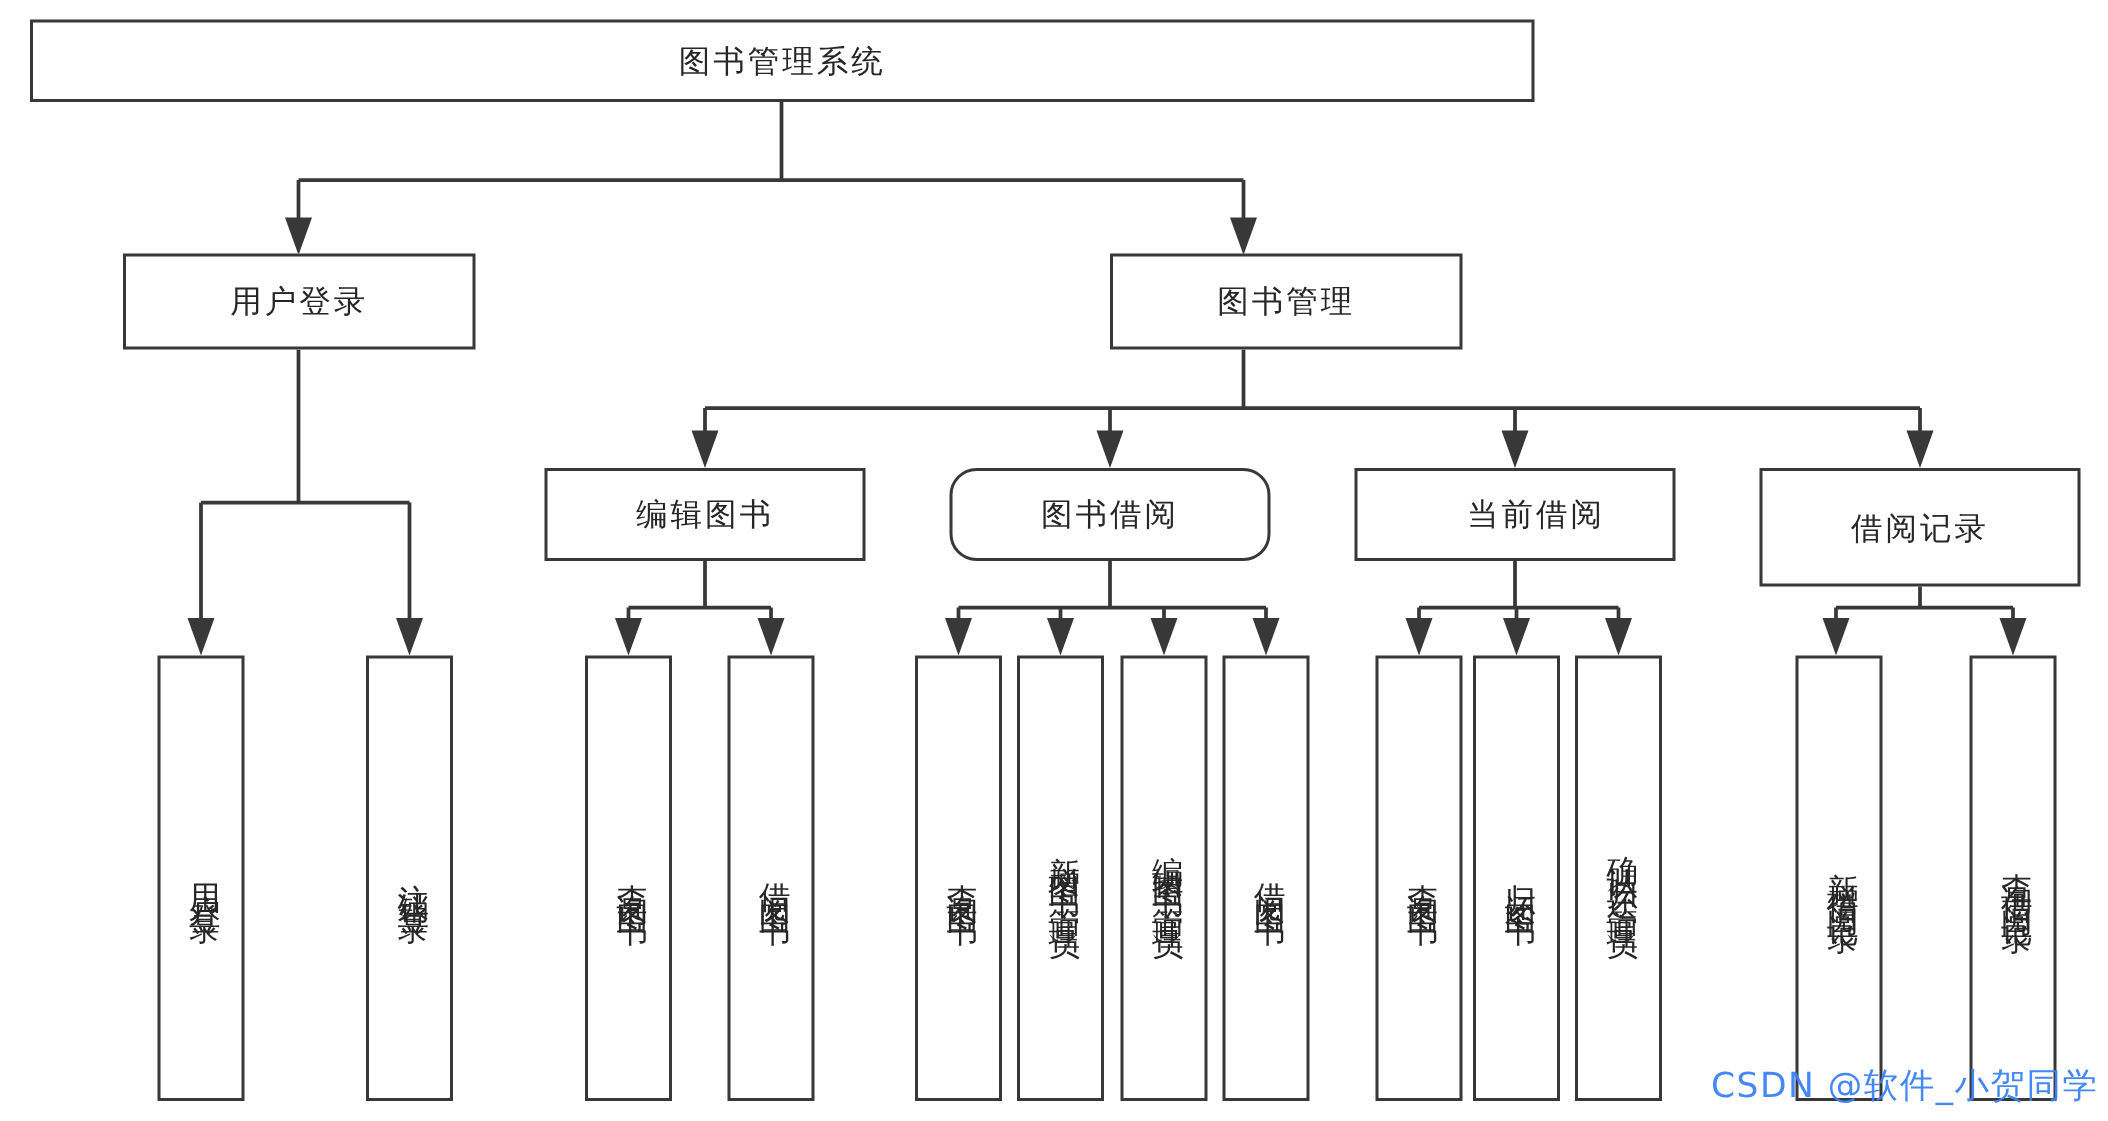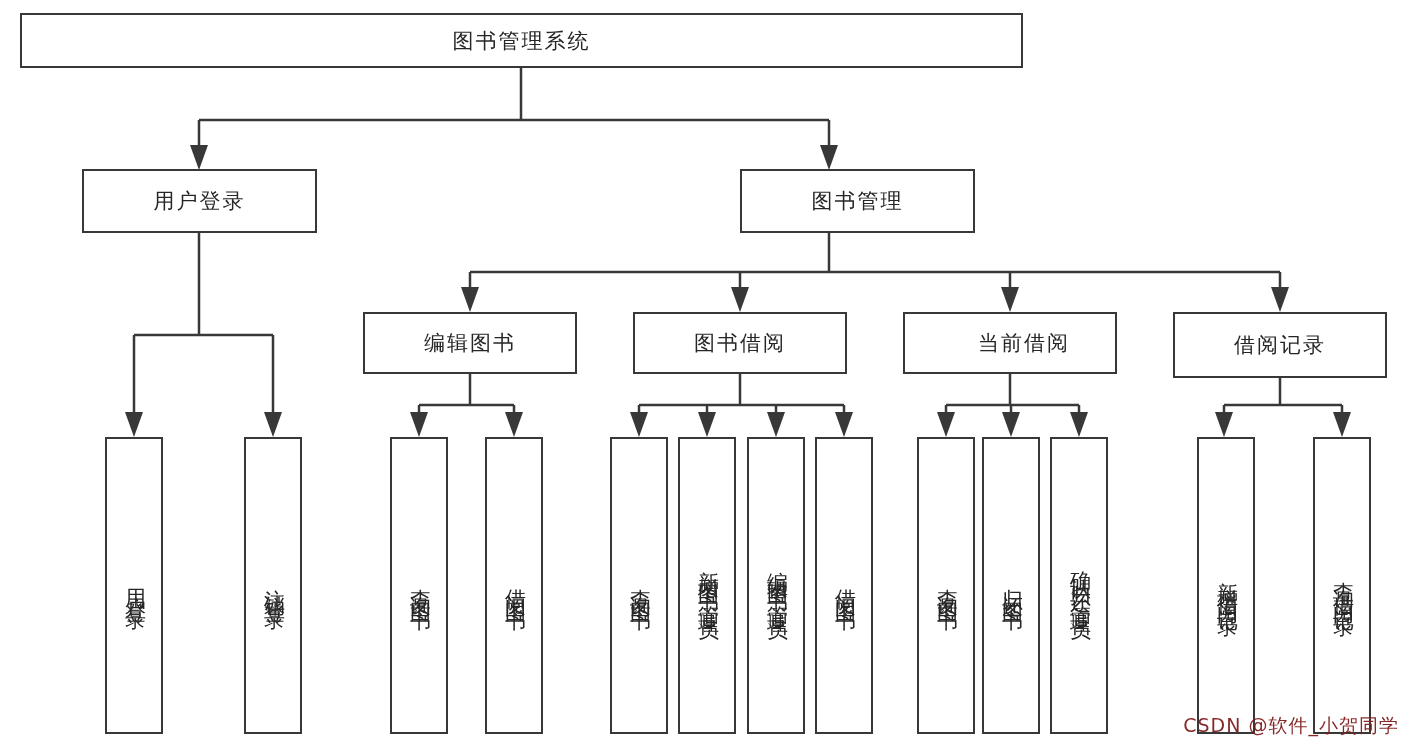--- a/index.html
+++ b/index.html
@@ -44,23 +44,23 @@
   .node.v span {
     writing-mode: vertical-rl;
     text-orientation: mixed;
     letter-spacing: 7px;
     line-height: 1;
   }
   .watermark {
     position: absolute;
     right: 6px;
     bottom: 8px;
-    font-size: 19px;
+    font-size: 23px;
     letter-spacing: 1px;
-    color: #7f1d1d;
+    color: #3b82f6;
     opacity: 0.95;
     z-index: 5;
     white-space: nowrap;
   }
 </style>
 </head>
 <body>
 
 <div class="stage">
 
@@ -111,27 +111,27 @@
   <div class="node h" style="left:82px; top:169px; width:235px; height:64px;">
     <span>用户登录</span>
   </div>
   <div class="node h" style="left:712px; top:169px; width:235px; height:64px;margin-left:28px;">
     <span>图书管理</span>
   </div>
 
   <div class="node h" style="left:363px; top:312px; width:214px; height:62px;">
     <span>编辑图书</span>
   </div>
-  <div class="node h" style="left:633px; top:312px; width:214px; height:62px;">
+  <div class="node h" style="left:633px; top:312px; width:214px; height:62px;border-radius:18px;">
     <span>图书借阅</span>
   </div>
   <div class="node h" style="left:903px; top:312px; width:214px; height:62px;padding-left:28px;">
     <span>当前借阅</span>
   </div>
-  <div class="node h" style="left:1173px; top:312px; width:214px; height:66px;">
+  <div class="node h" style="left:1173px; top:312px; width:214px; height:79px;">
     <span>借阅记录</span>
   </div>
 
   <div class="node v" style="left:105px;">
     <span>用户登录</span>
   </div>
   <div class="node v" style="left:244px;">
     <span>注销登录</span>
   </div>
 

